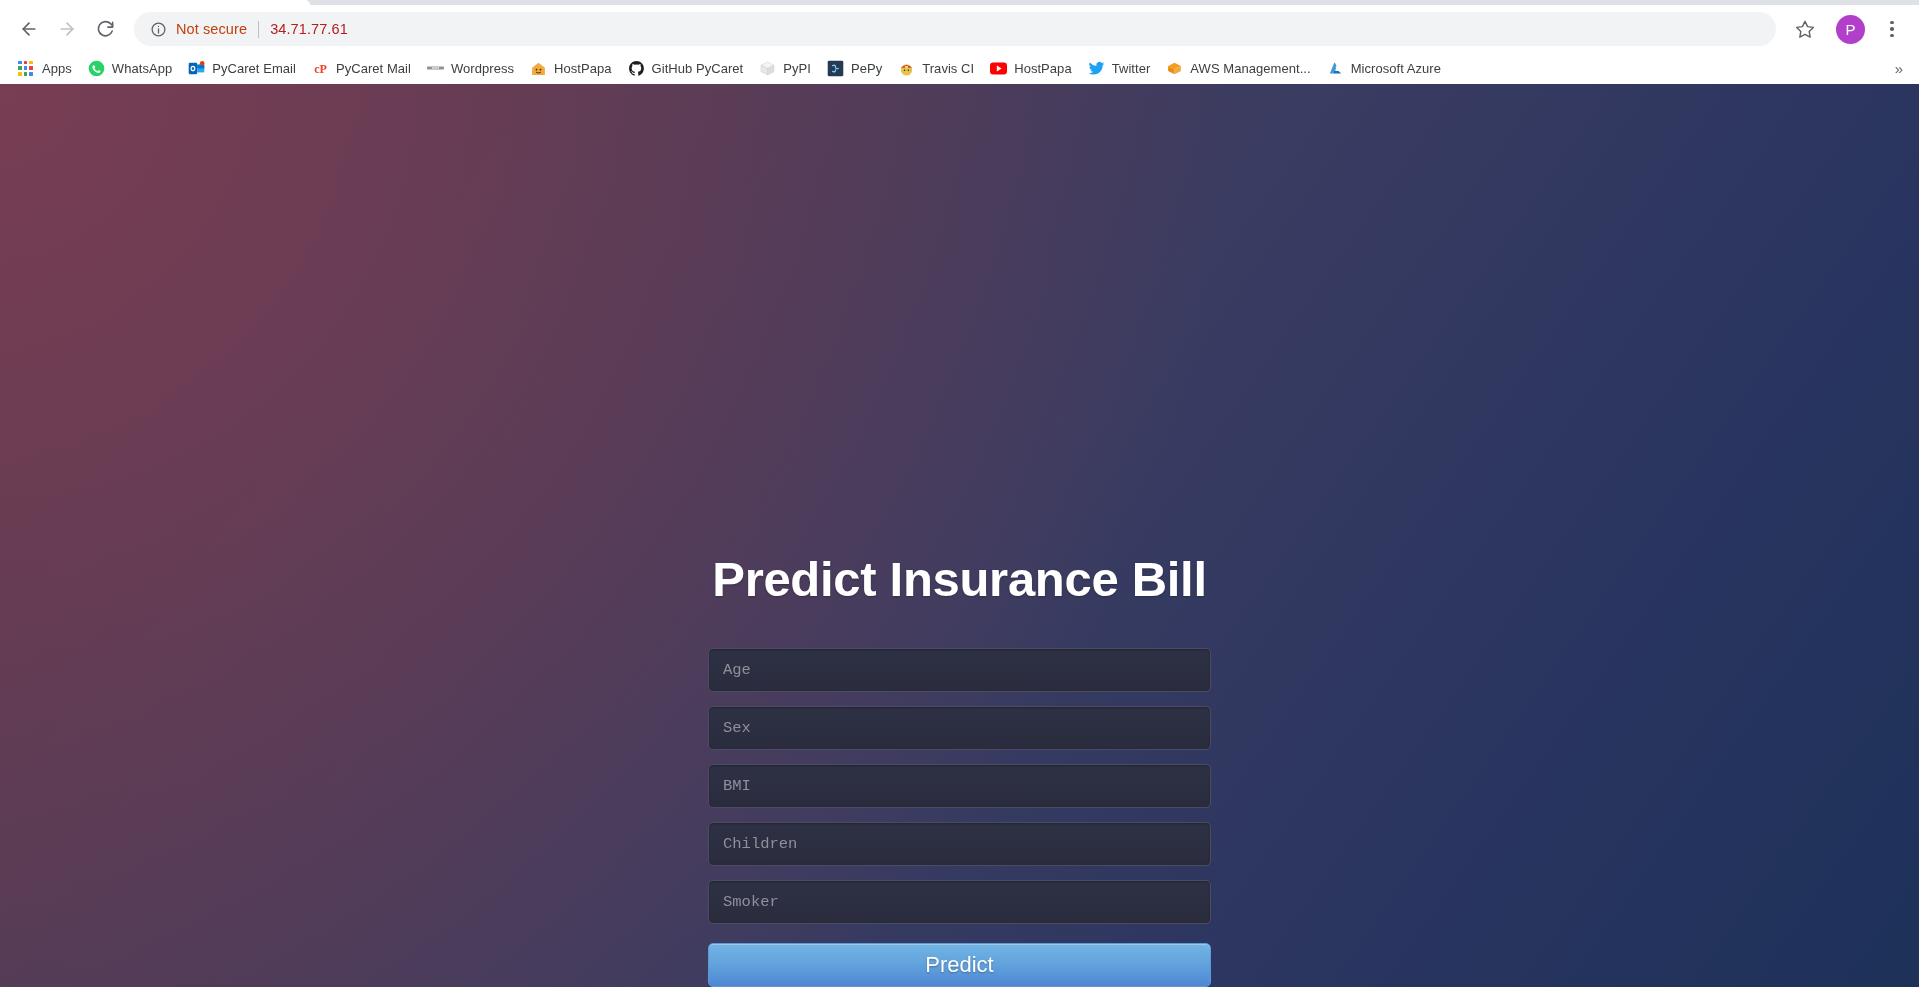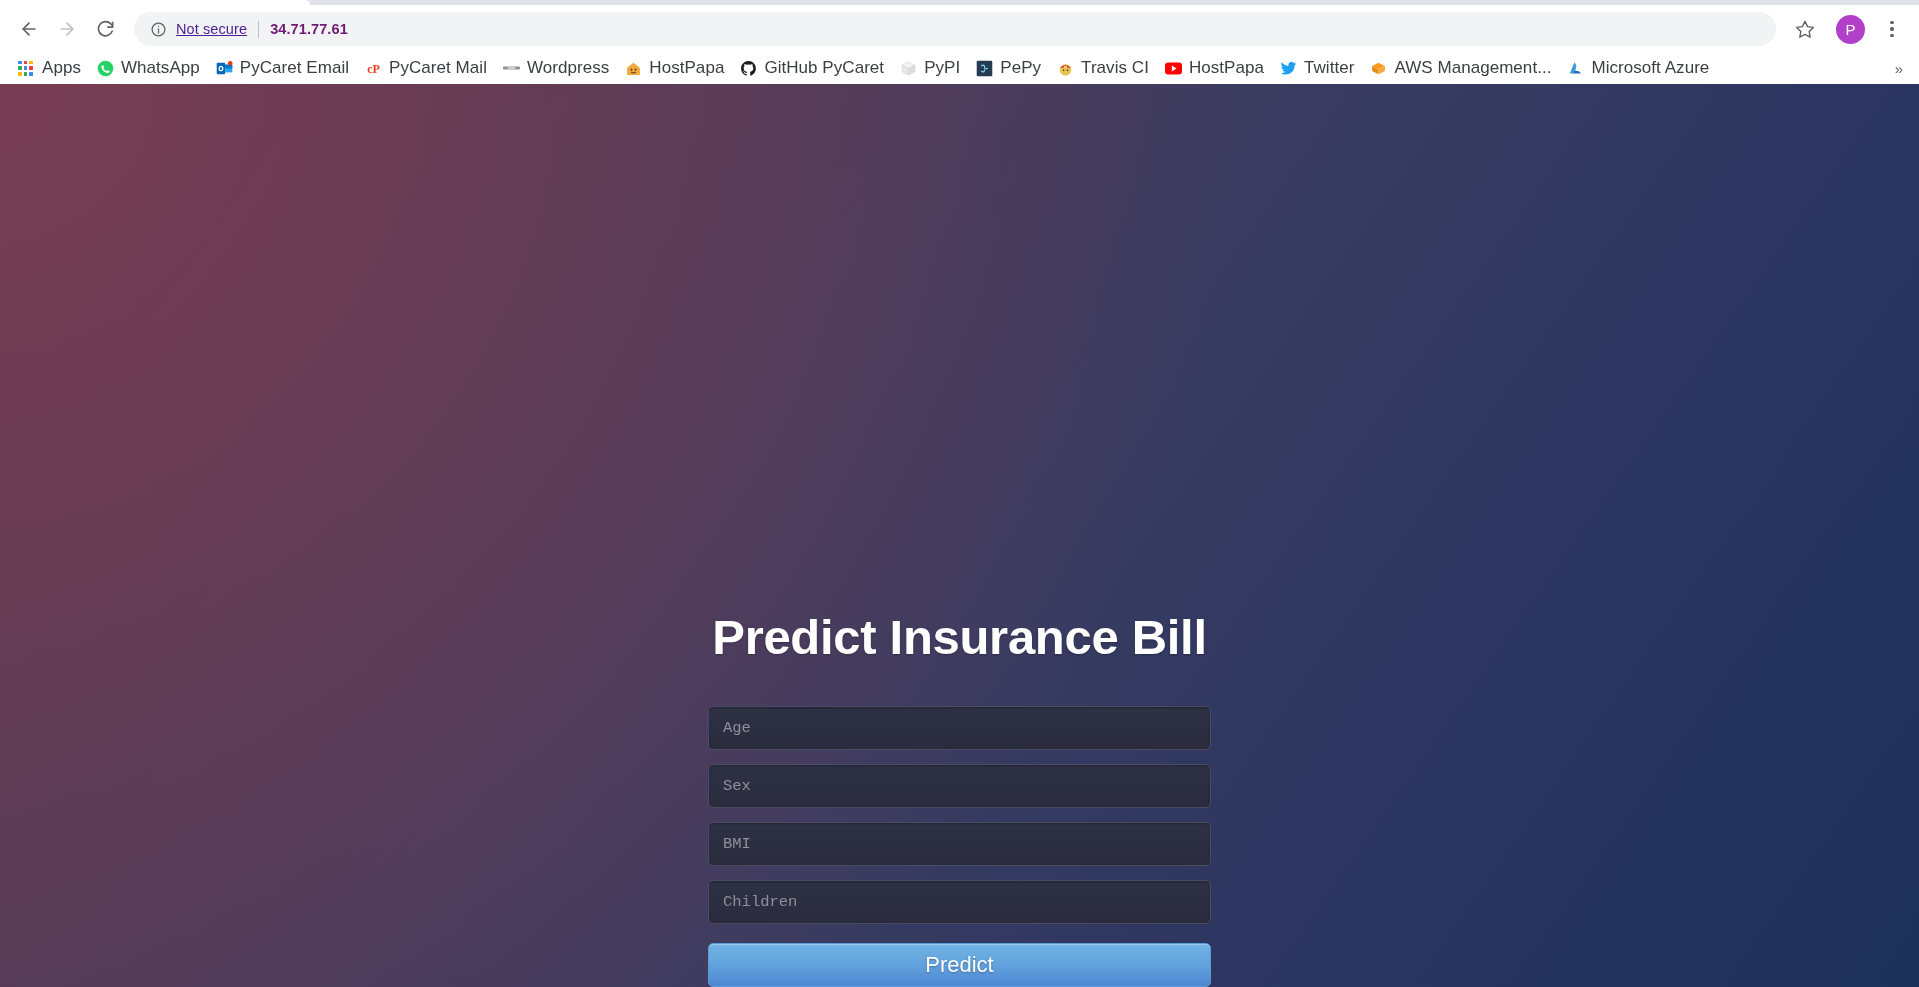--- a/index.html
+++ b/index.html
@@ -73,38 +73,36 @@
     min-width: 0;
     cursor: text;
   }
   .info-icon {
     width: 17px; height: 17px;
     flex: 0 0 auto;
     color: #5f6368;
   }
   .not-secure {
     font-size: 14.5px;
-    color: #4c1d95;
+    color: #c2410c;
     white-space: nowrap;
     letter-spacing: 0.1px;
-    text-decoration: underline;
   }
   .omni-sep {
     width: 1px;
     height: 17px;
     background: #bdc1c6;
     flex: 0 0 auto;
     margin: 0 2px;
   }
   .omni-url {
     font-size: 14.5px;
-    color: #701a75;
+    color: #b91c1c;
     white-space: nowrap;
     letter-spacing: 0.1px;
-    font-weight: bold;
   }
 
   .star-btn {
     width: 34px; height: 34px;
     display: flex; align-items: center; justify-content: center;
     border-radius: 50%;
     color: #5f6368;
     flex: 0 0 auto;
     cursor: pointer;
   }
@@ -153,21 +151,21 @@
     display: flex;
     align-items: center;
     gap: 7px;
     padding: 4px 8px;
     border-radius: 4px;
     white-space: nowrap;
     cursor: pointer;
     flex: 0 0 auto;
   }
   .bm-label {
-    font-size: 17px;
+    font-size: 13px;
     color: #3c4043;
     letter-spacing: 0.05px;
   }
   .bm-ico {
     width: 17px; height: 17px;
     flex: 0 0 auto;
     display: flex; align-items: center; justify-content: flex-start;
     position: relative;
   }
   .overflow-chev {
@@ -486,20 +484,21 @@
   <div class="viewport">
     <div class="page-inner">
 
       <h1 class="page-title">Predict Insurance Bill</h1>
 
       <form class="form">
         <input class="field" type="text" placeholder="Age" style="">
         <input class="field" type="text" placeholder="Sex" style="">
         <input class="field" type="text" placeholder="BMI" style="">
         <input class="field" type="text" placeholder="Children" style="">
+        <input class="field" type="text" placeholder="Smoker" style="">
 
         <button class="predict-btn" type="submit">Predict</button>
       </form>
 
     </div>
   </div>
 
 </div>
 
 </body></html>

